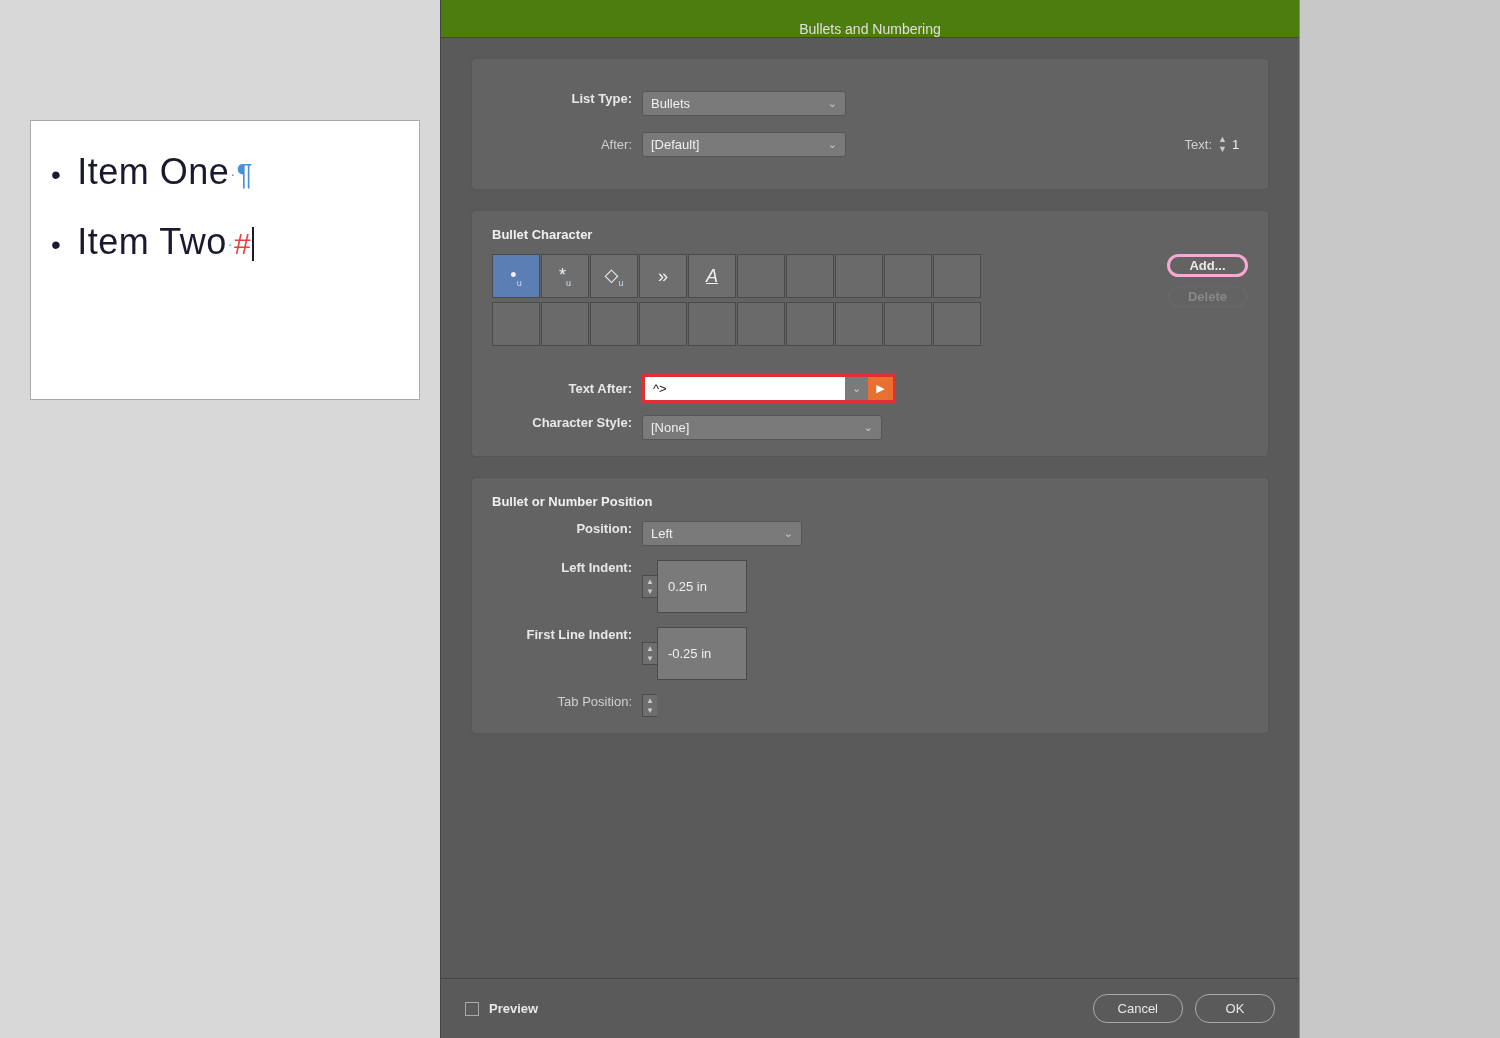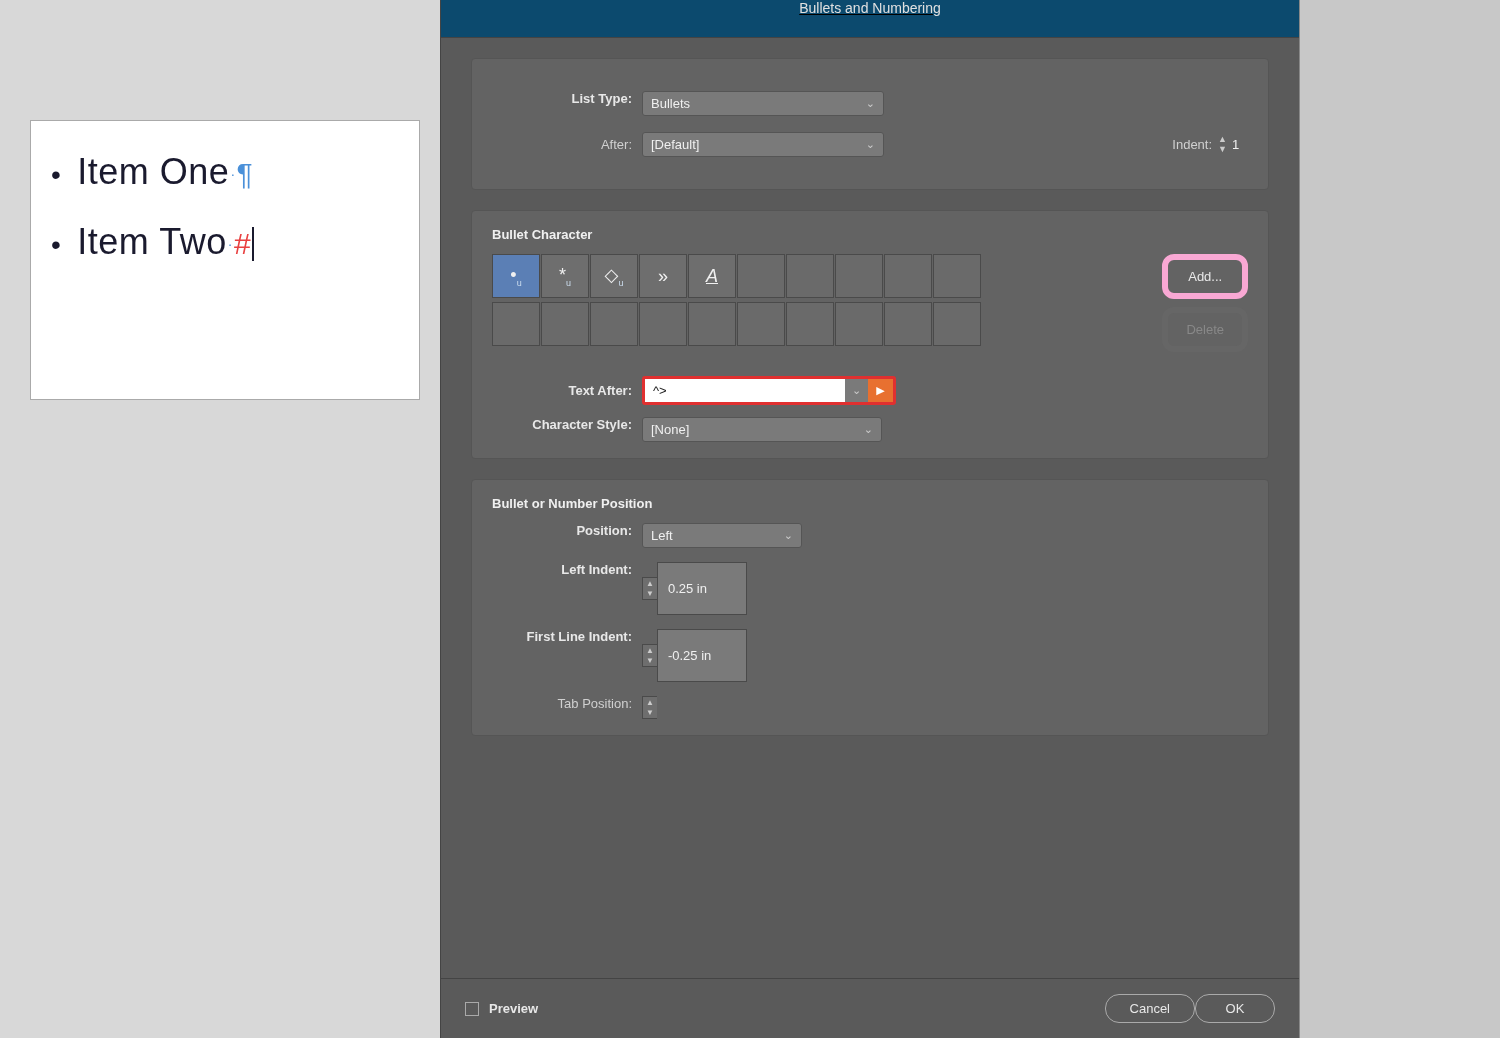--- a/index.html
+++ b/index.html
@@ -81,28 +81,27 @@
       top: 0;
       width: 860px;
       height: 100%;
       background: #5a5a5a;
       border-left: 1px solid #444;
       border-right: 1px solid #888;
       display: flex;
       flex-direction: column;
     }
     .dialog-titlebar {
-      background: #0c4a6e;
+      background: #4d7c0f;
       height: 38px;
       display: flex;
-      align-items: flex-start;
+      align-items: flex-end;
       justify-content: center;
       border-bottom: 1px solid #444;
       flex-shrink: 0;
-      text-decoration: underline;
     }
     .dialog-title {
       color: #e0e0e0;
       font-size: 14px;
       font-weight: 500;
     }
     .dialog-content {
       flex: 1;
       padding: 20px 30px;
       overflow: hidden;
@@ -148,21 +147,21 @@
       border-radius: 3px;
       color: #f0f0f0;
       font-size: 13px;
       padding: 4px 8px;
       display: flex;
       align-items: center;
       justify-content: space-between;
       cursor: pointer;
     }
     .dropdown-wide {
-      width: 242px;
+      width: 204px;
     }
     .dropdown-medium {
       width: 160px;
     }
     .dropdown-large {
       width: 240px;
     }
     .dropdown-chevron {
       color: #ccc;
       font-size: 11px;
@@ -236,27 +235,28 @@
       flex: 1;
       margin-right: 16px;
     }
     .bullet-buttons {
       display: flex;
       flex-direction: column;
       gap: 8px;
     }
     .btn-outline {
       background: transparent;
-      border: 6px solid #f9a8d4;
+      border: 3px solid #f9a8d4;
       border-radius: 12px;
       color: #e8e8e8;
       font-size: 13px;
-      padding: 9px 18px;
+      padding: 1px 18px;
       cursor: pointer;
       white-space: nowrap;
+      font-weight: bold;
     }
     .btn-outline:disabled {
       color: #888;
       border-color: #666;
       cursor: default;
     }
 
     
     .text-after-row {
       display: flex;
@@ -362,20 +362,21 @@
       background: transparent;
       cursor: pointer;
     }
     .preview-label {
       color: #e8e8e8;
       font-size: 13px;
       font-weight: 600;
     }
     .footer-buttons {
       display: flex;
+      gap: 12px;
     }
     .btn-footer {
       background: transparent;
       border: 1px solid #aaa;
       border-radius: 14px;
       color: #e8e8e8;
       font-size: 13px;
       padding: 6px 24px;
       cursor: pointer;
       min-width: 80px;
@@ -435,21 +436,21 @@
       </div>
       <div class="top-bar-row">
         <div style="display:flex;align-items:center;">
           <span class="form-label">After:</span>
           <div class="dropdown dropdown-wide">
             <span>[Default]</span>
             <span class="dropdown-chevron">⌄</span>
           </div>
         </div>
         <div class="level-group">
-          <span class="level-label">Indent:</span>
+          <span class="level-label">Text:</span>
           <div class="spinner-btn">
             <span class="spin-arrow">▲</span>
             <span class="spin-arrow">▼</span>
           </div>
           <span class="level-value">1</span>
         </div>
       </div>
     </div>
 
     <div class="section-panel">

